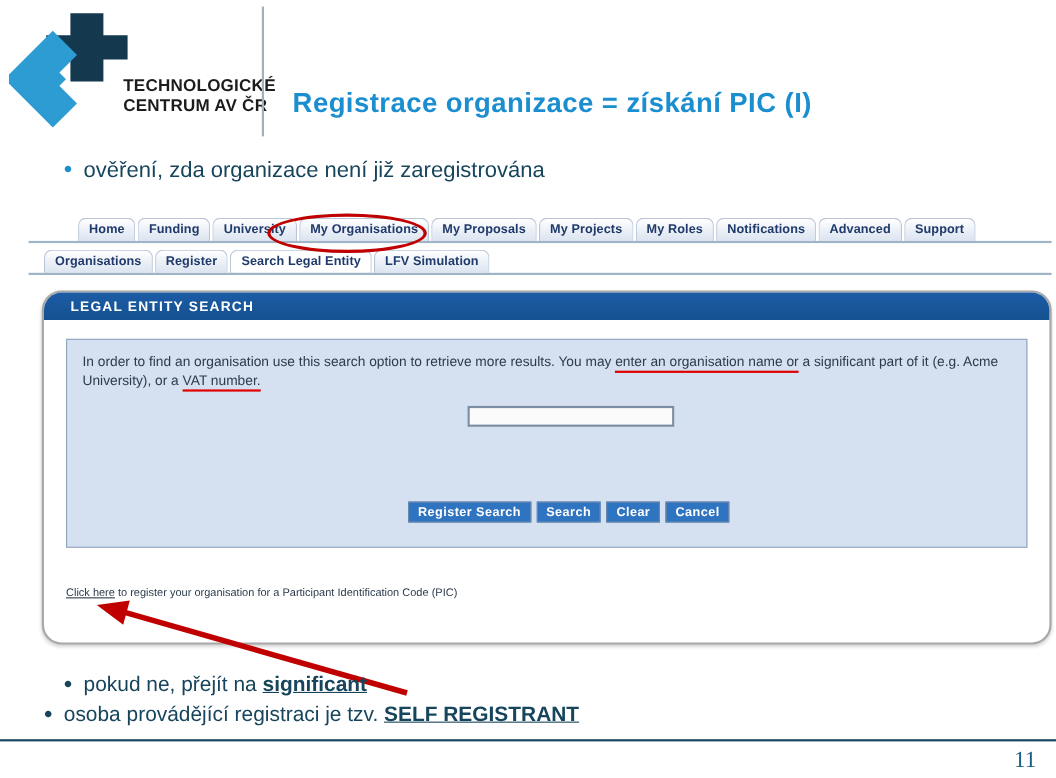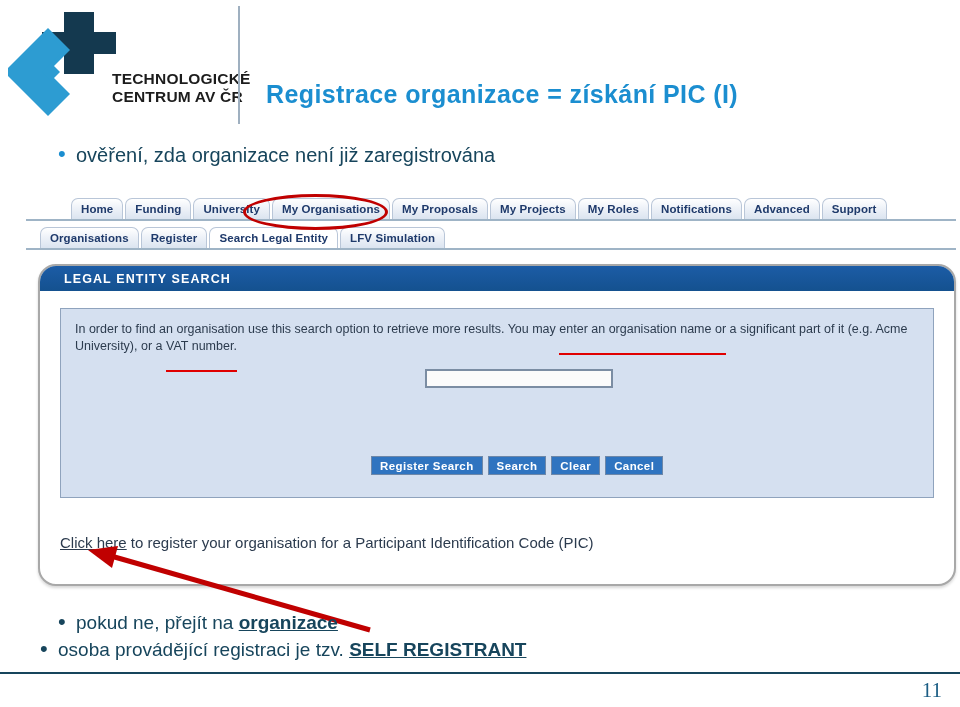--- a/index.html
+++ b/index.html
@@ -163,21 +163,21 @@
   .search-desc {
     position: absolute;
     left: 14px; top: 12px;
     width: 850px;
     font-size: 12.5px;
     color: #2c3b4e;
     line-height: 17px;
   }
   .ul-red {
     border-bottom: 2.5px solid #e00000;
-    padding-bottom: 17px;
+    padding-bottom: 1px;
   }
   .search-input {
     position: absolute;
     left: 364px; top: 60px;
     width: 188px; height: 19px;
     background: #fbfbfb;
     border: 2px solid #7b8da3;
     font-family: "Liberation Sans", sans-serif;
     font-size: 12px;
     color: #222;
@@ -200,21 +200,21 @@
     color: #ffffff;
     font-size: 11.5px;
     font-weight: bold;
     letter-spacing: 0.4px;
     white-space: nowrap;
     cursor: pointer;
   }
   .panel-footnote {
     position: absolute;
     left: 20px; top: 268px;
-    font-size: 15px;
+    font-size: 10px;
     color: #2c3b4e;
     white-space: nowrap;
   }
   .link-here {
     color: #2c3b4e;
     text-decoration: underline;
     cursor: pointer;
   }
 
   
@@ -333,21 +333,21 @@
   </div>
 </div>
 
 <svg class="red-arrow" viewBox="0 0 310 100" xmlns="http://www.w3.org/2000/svg">
   <line x1="300" y1="90" x2="34" y2="14" stroke="#c00000" stroke-width="5"></line>
   <polygon points="18,10 48,6 42,28" fill="#c00000"></polygon>
 </svg>
 
 <div class="bullet-row" id="bottom-bullet-1">
   <span class="bullet-dot dark">•</span>
-  <span class="bullet-text small"><span>pokud ne, přejít na </span><span class="emph">organizace</span></span>
+  <span class="bullet-text small"><span>pokud ne, přejít na </span><span class="emph">significant</span></span>
 </div>
 
 <div class="bullet-row" id="bottom-bullet-2">
   <span class="bullet-dot dark">•</span>
   <span class="bullet-text small"><span>osoba provádějící registraci je tzv. </span><span class="emph">SELF REGISTRANT</span></span>
 </div>
 
 <div class="footer-rule"></div>
 <div class="page-number">11</div>
 

